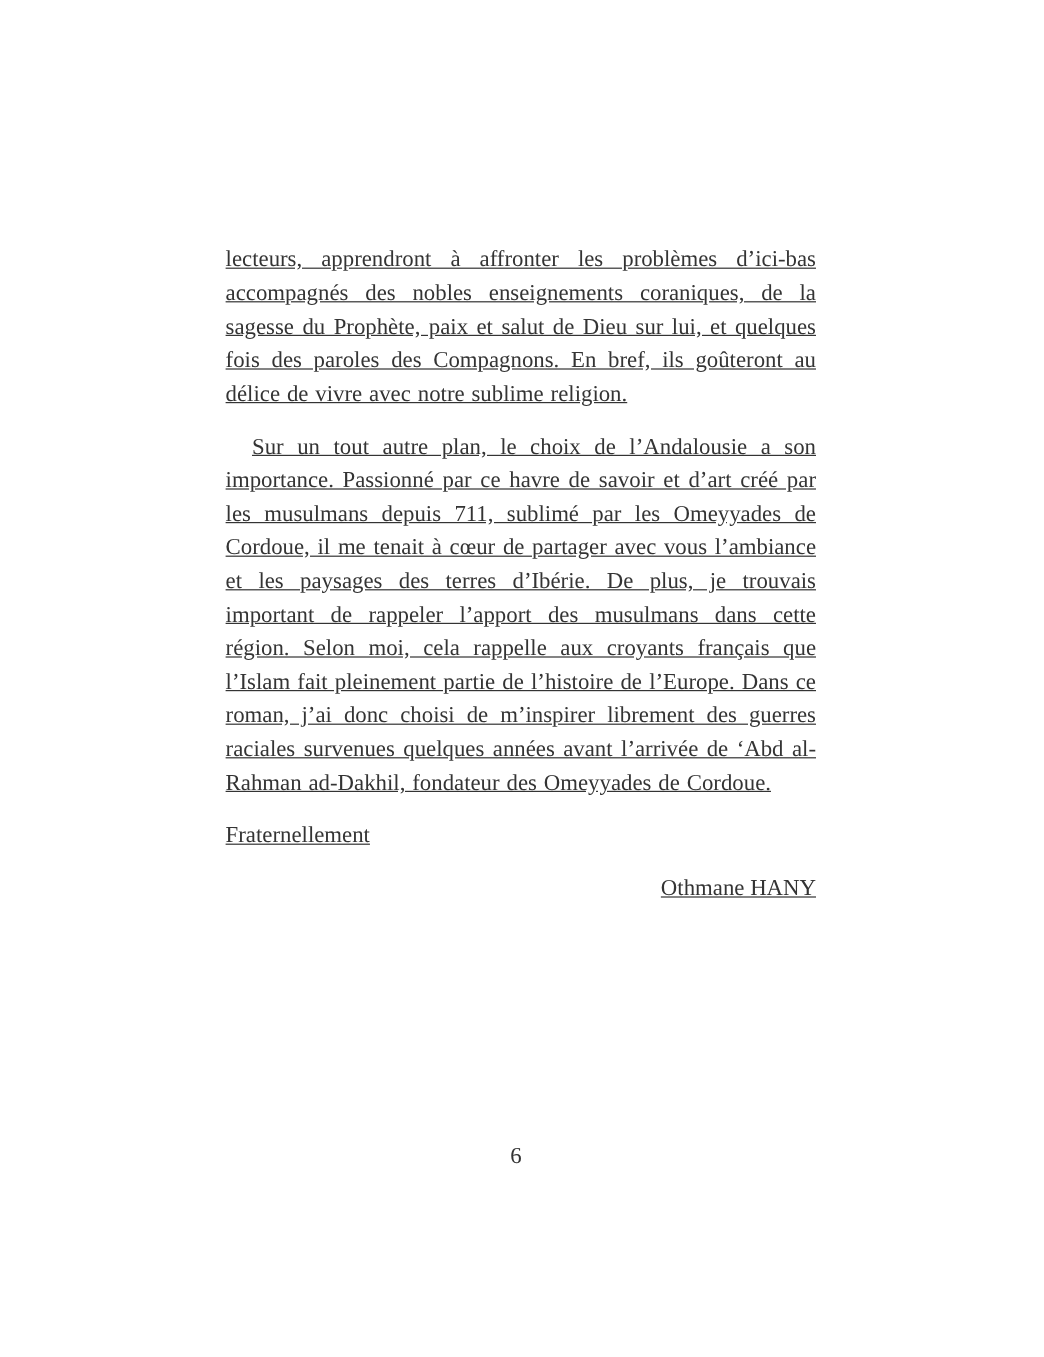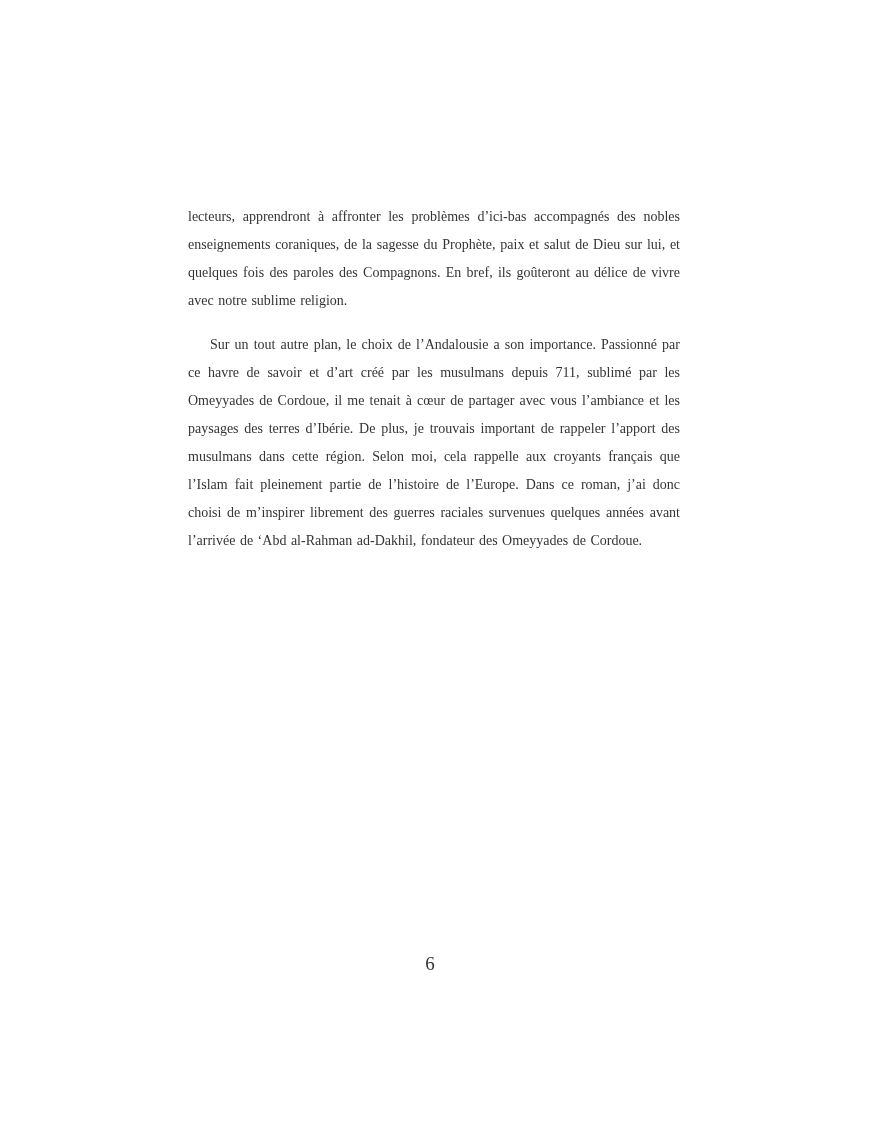--- a/index.html
+++ b/index.html
@@ -14,22 +14,23 @@
     background: #ffffff;
     font-family: "Liberation Serif", serif;
     color: #343434;
     overflow: hidden;
   }
   .text-block {
     position: absolute;
     left: 188px;
     top: 203px;
     width: 492px;
-    font-size: 14px;
+    font-size: 19px;
     line-height: 28px;
+    text-decoration: underline;
   }
   .para {
     margin: 0 0 16px 0;
     text-align: justify;
     text-align-last: left;
     word-spacing: 1px;
   }
   .para.indented {
     text-indent: 22px;
   }
@@ -52,15 +53,17 @@
     color: #343434;
   }
 </style>
 </head>
 <body>
 
 <div class="page">
   <div class="text-block">
     <p class="para">lecteurs, apprendront à affronter les problèmes d’ici-bas accompagnés des nobles enseignements coraniques, de la sagesse du Prophète, paix et salut de Dieu sur lui, et quelques fois des paroles des Compagnons. En bref, ils goûteront au délice de vivre avec notre sublime religion.</p>
     <p class="para indented">Sur un tout autre plan, le choix de l’Andalousie a son importance. Passionné par ce havre de savoir et d’art créé par les musulmans depuis 711, sublimé par les Omeyyades de Cordoue, il me tenait à cœur de partager avec vous l’ambiance et les paysages des terres d’Ibérie. De plus, je trouvais important de rappeler l’apport des musulmans dans cette région. Selon moi, cela rappelle aux croyants français que l’Islam fait pleinement partie de l’histoire de l’Europe. Dans ce roman, j’ai donc choisi de m’inspirer librement des guerres raciales survenues quelques années avant l’arrivée de ‘Abd al-Rahman ad-Dakhil, fondateur des Omeyyades de Cordoue.</p>
+    <p class="closing">Fraternellement</p>
+    <p class="signature">Othmane HANY</p>
   </div>
   <div class="page-number">6</div>
 </div>
 
 </body></html>

